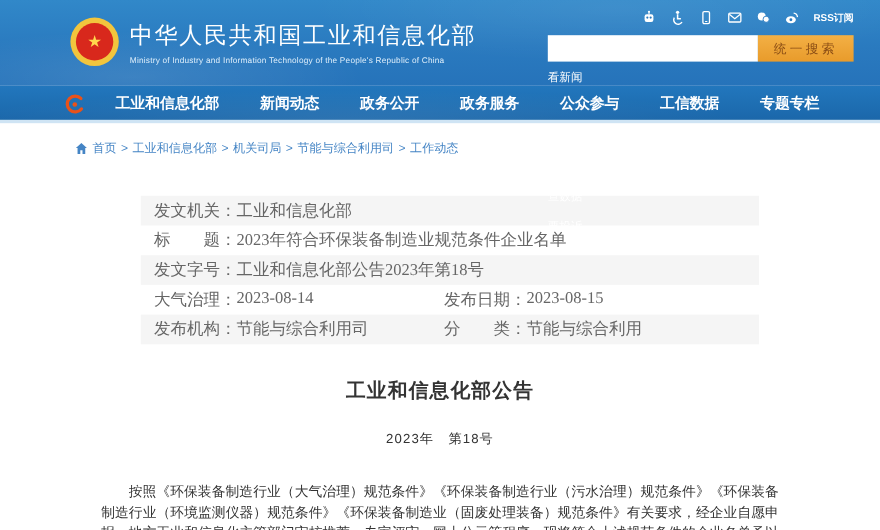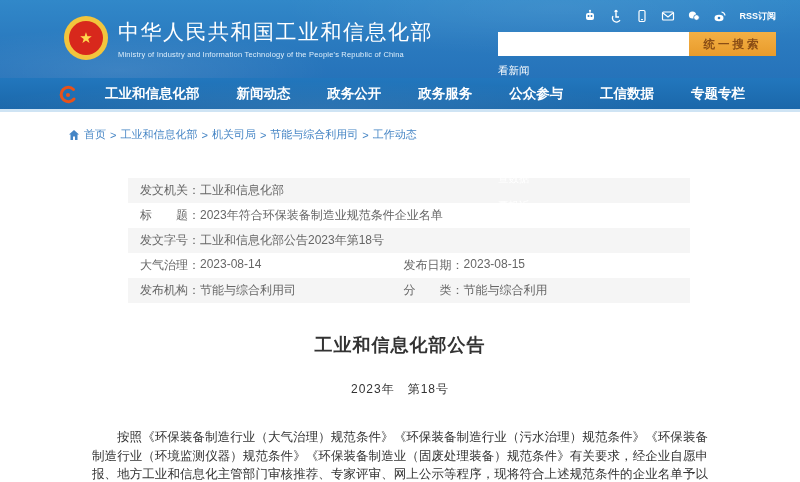--- a/index.html
+++ b/index.html
@@ -23,21 +23,21 @@
   .site-subtitle { font-size:7.5px; color:#ddeefb; margin-top:4px; letter-spacing:.2px; white-space:nowrap; }
 
   .header-right { position:absolute; right:24px; top:7px; width:278px; }
   .icons-row { display:flex; justify-content:flex-end; align-items:center; gap:12px; height:18px; }
   .hicon { width:14px; height:14px; display:inline-flex; }
   .hicon svg { width:14px; height:14px; }
   .rss { font-size:9px; color:#fff; white-space:nowrap;font-weight:bold; }
   .search-row { display:flex; margin-top:7px; height:24px; }
   .search-input { flex:1; height:24px; border:none; background:#fff; font-size:11px; padding:0 7px; outline:none; }
   .search-btn { width:87px; height:24px; background:linear-gradient(180deg,#f3b045,#e89b2b);
-    color:#8a4d15; font-size:11.5px; font-weight:bold; border:none; letter-spacing:3px; cursor:pointer; }
+    color:#8a4d15; font-size:11.5px; font-weight:normal; border:none; letter-spacing:3px; cursor:pointer; }
   .quick-links { display:flex; gap:13px; margin-top:8px;flex-direction:column; }
   .quick-link { font-size:10.5px; color:#fff; text-decoration:none; white-space:nowrap; cursor:pointer; }
 
   
   .nav { position:relative; height:34px; background:linear-gradient(180deg,#2277bd,#1b67aa);
     border-bottom:3px solid #cfe4f4; }
   .nav::before { content:""; position:absolute; inset:0;
     background:radial-gradient(ellipse 500px 40px at 40% 100%, rgba(255,255,255,.08), transparent 70%); }
   .nav-logo { position:absolute; left:58px; top:7px; width:20px; height:20px; }
   .nav-items { position:absolute; left:105px; right:55px; top:0; height:31px;
@@ -45,21 +45,21 @@
   .nav-item { color:#fff; font-size:13.5px; font-weight:bold; white-space:nowrap; cursor:pointer; }
 
   
   .breadcrumb { margin:15px 0 0 68px; display:flex; align-items:center; gap:4px;
     font-size:11px; color:#4585c5;text-align:right; }
   .crumb { color:#4585c5; cursor:pointer; white-space:nowrap; }
   .crumb-sep { color:#4585c5; }
   .home-icon { width:12px; height:12px; display:inline-flex; }
 
   
-  .meta-table { margin:36px 0 0 128px; width:562px; font-size:12px; color:#666; }
+  .meta-table { margin:36px 0 0 128px; width:562px; font-size:15px; color:#666;font-family:Liberation Serif, serif; }
   .meta-row { display:flex; padding:4px 12px; min-height:18px; align-items:center; }
   .meta-row:nth-child(odd) { background:#f5f5f5; }
   .meta-cell { display:flex; white-space:nowrap; }
   .meta-cell.half { width:49%; }
   .meta-label { color:#666; }
   .meta-value { color:#666; }
 
   
   .article { width:616px; margin:0 auto; }
   .article-title { margin-top:30px; text-align:center; font-size:18px; font-weight:bold;

